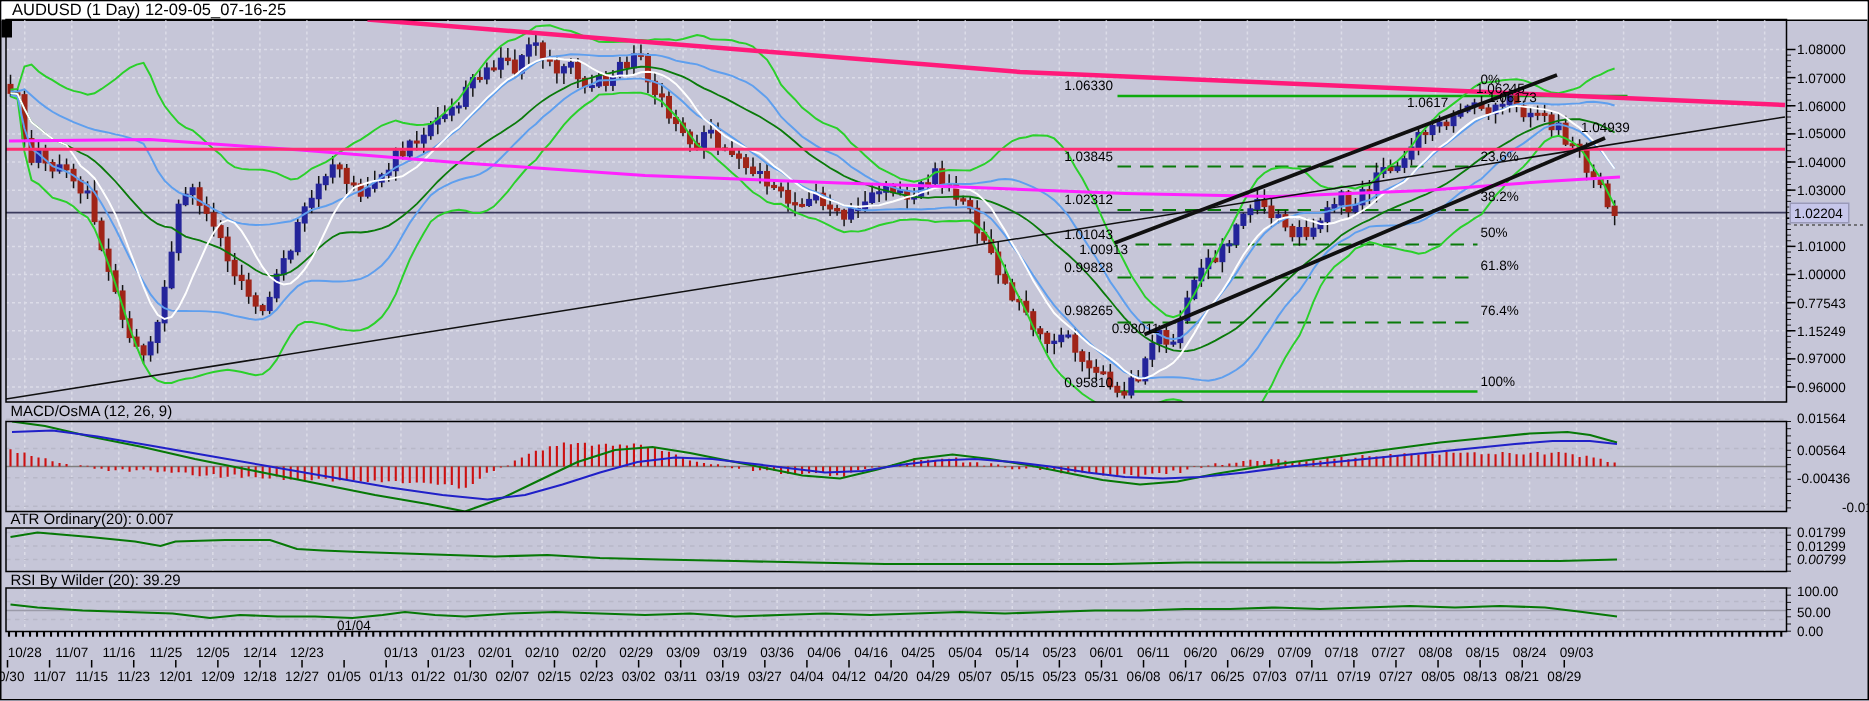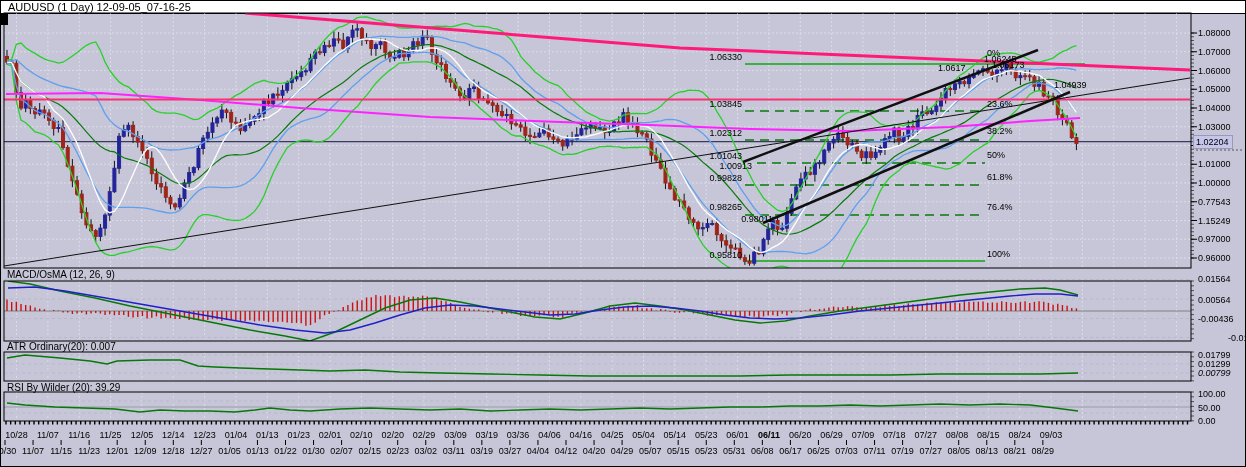--- a/index.html
+++ b/index.html
@@ -1402,38 +1402,38 @@
     <div class="lbl " style="left: 1198px; top: 394px;">100.00</div>
     <div class="lbl " style="left: 1198px; top: 407.5px;">50.00</div>
     <div class="lbl " style="left: 1198px; top: 420.5px;">0.00</div>
     <div class="lbl center" style="left: 16.5px; top: 430px; transform: translateX(-50%);">10/28</div>
     <div class="lbl center" style="left: 47.85px; top: 430px; transform: translateX(-50%);">11/07</div>
     <div class="lbl center" style="left: 79.2px; top: 430px; transform: translateX(-50%);">11/16</div>
     <div class="lbl center" style="left: 110.55px; top: 430px; transform: translateX(-50%);">11/25</div>
     <div class="lbl center" style="left: 141.9px; top: 430px; transform: translateX(-50%);">12/05</div>
     <div class="lbl center" style="left: 173.25px; top: 430px; transform: translateX(-50%);">12/14</div>
     <div class="lbl center" style="left: 204.6px; top: 430px; transform: translateX(-50%);">12/23</div>
-    <div class="lbl center" style="left: 235.95px; top: 430px; transform: translateX(-50%); text-align: center;">01/04</div>
+    <div class="lbl center" style="left: 235.95px; top: 412px; transform: translateX(-50%); text-align: center;">01/04</div>
     <div class="lbl center" style="left: 267.3px; top: 430px; transform: translateX(-50%);">01/13</div>
     <div class="lbl center" style="left: 298.65px; top: 430px; transform: translateX(-50%);">01/23</div>
     <div class="lbl center" style="left: 330px; top: 430px; transform: translateX(-50%);">02/01</div>
     <div class="lbl center" style="left: 361.35px; top: 430px; transform: translateX(-50%);">02/10</div>
     <div class="lbl center" style="left: 392.7px; top: 430px; transform: translateX(-50%);">02/20</div>
     <div class="lbl center" style="left: 424.05px; top: 430px; transform: translateX(-50%);">02/29</div>
     <div class="lbl center" style="left: 455.4px; top: 430px; transform: translateX(-50%);">03/09</div>
     <div class="lbl center" style="left: 486.75px; top: 430px; transform: translateX(-50%);">03/19</div>
     <div class="lbl center" style="left: 518.1px; top: 430px; transform: translateX(-50%);">03/36</div>
     <div class="lbl center" style="left: 549.45px; top: 430px; transform: translateX(-50%);">04/06</div>
     <div class="lbl center" style="left: 580.8px; top: 430px; transform: translateX(-50%);">04/16</div>
     <div class="lbl center" style="left: 612.15px; top: 430px; transform: translateX(-50%);">04/25</div>
     <div class="lbl center" style="left: 643.5px; top: 430px; transform: translateX(-50%);">05/04</div>
     <div class="lbl center" style="left: 674.85px; top: 430px; transform: translateX(-50%);">05/14</div>
     <div class="lbl center" style="left: 706.2px; top: 430px; transform: translateX(-50%);">05/23</div>
     <div class="lbl center" style="left: 737.55px; top: 430px; transform: translateX(-50%);">06/01</div>
-    <div class="lbl center" style="left: 768.9px; top: 430px; transform: translateX(-50%); font-weight: bold;">06/11</div>
+    <div class="lbl center" style="left: 768.9px; top: 430px; transform: translateX(-50%);">06/11</div>
     <div class="lbl center" style="left: 800.25px; top: 430px; transform: translateX(-50%);">06/20</div>
     <div class="lbl center" style="left: 831.6px; top: 430px; transform: translateX(-50%);">06/29</div>
     <div class="lbl center" style="left: 862.95px; top: 430px; transform: translateX(-50%);">07/09</div>
     <div class="lbl center" style="left: 894.3px; top: 430px; transform: translateX(-50%);">07/18</div>
     <div class="lbl center" style="left: 925.65px; top: 430px; transform: translateX(-50%);">07/27</div>
     <div class="lbl center" style="left: 957px; top: 430px; transform: translateX(-50%);">08/08</div>
     <div class="lbl center" style="left: 988.35px; top: 430px; transform: translateX(-50%);">08/15</div>
     <div class="lbl center" style="left: 1019.7px; top: 430px; transform: translateX(-50%);">08/24</div>
     <div class="lbl center" style="left: 1051.05px; top: 430px; transform: translateX(-50%);">09/03</div>
     <div class="lbl center" style="left: 5px; top: 446px; transform: translateX(-50%);">10/30</div>

